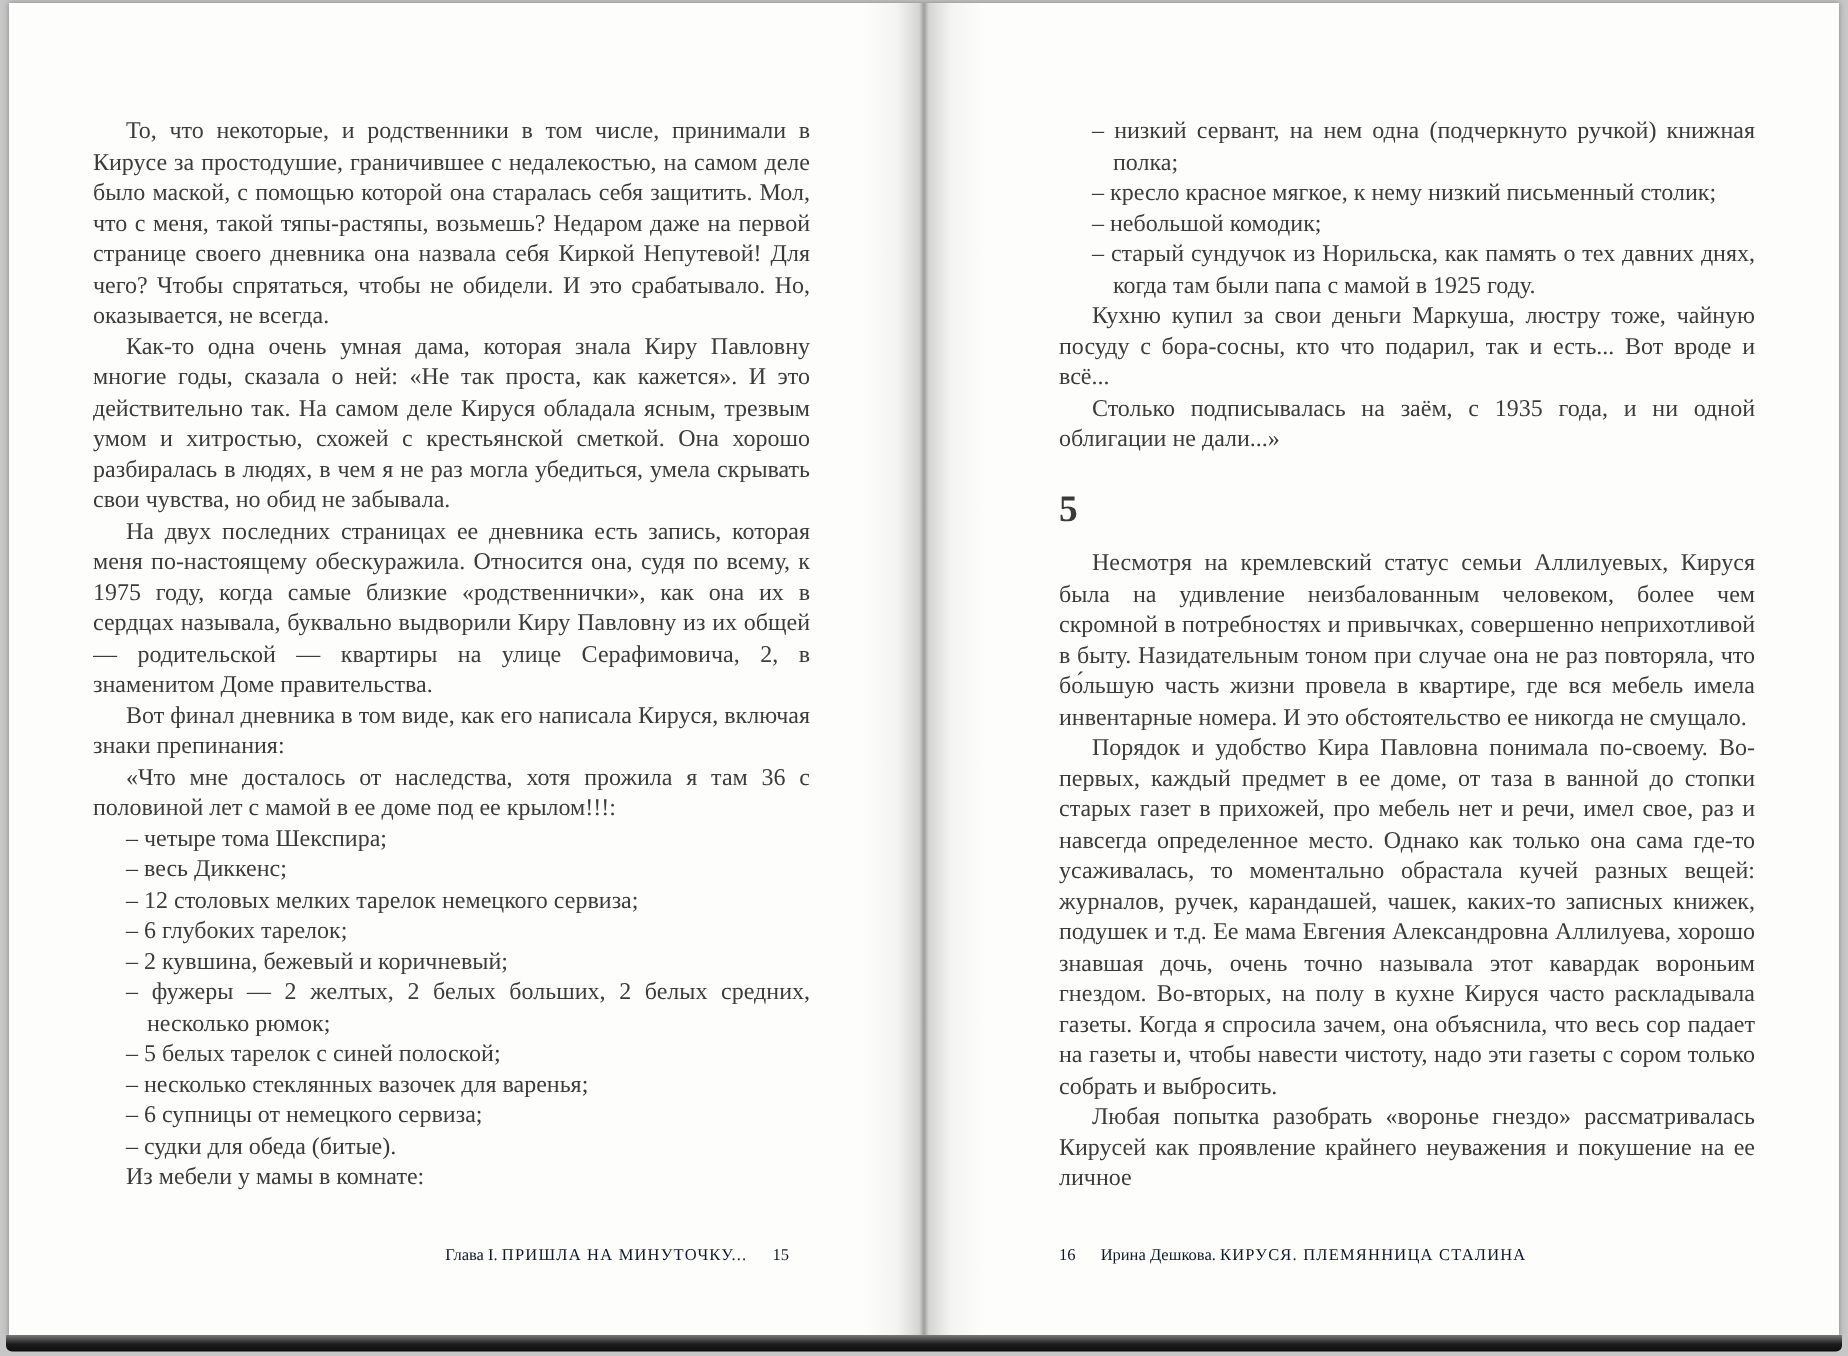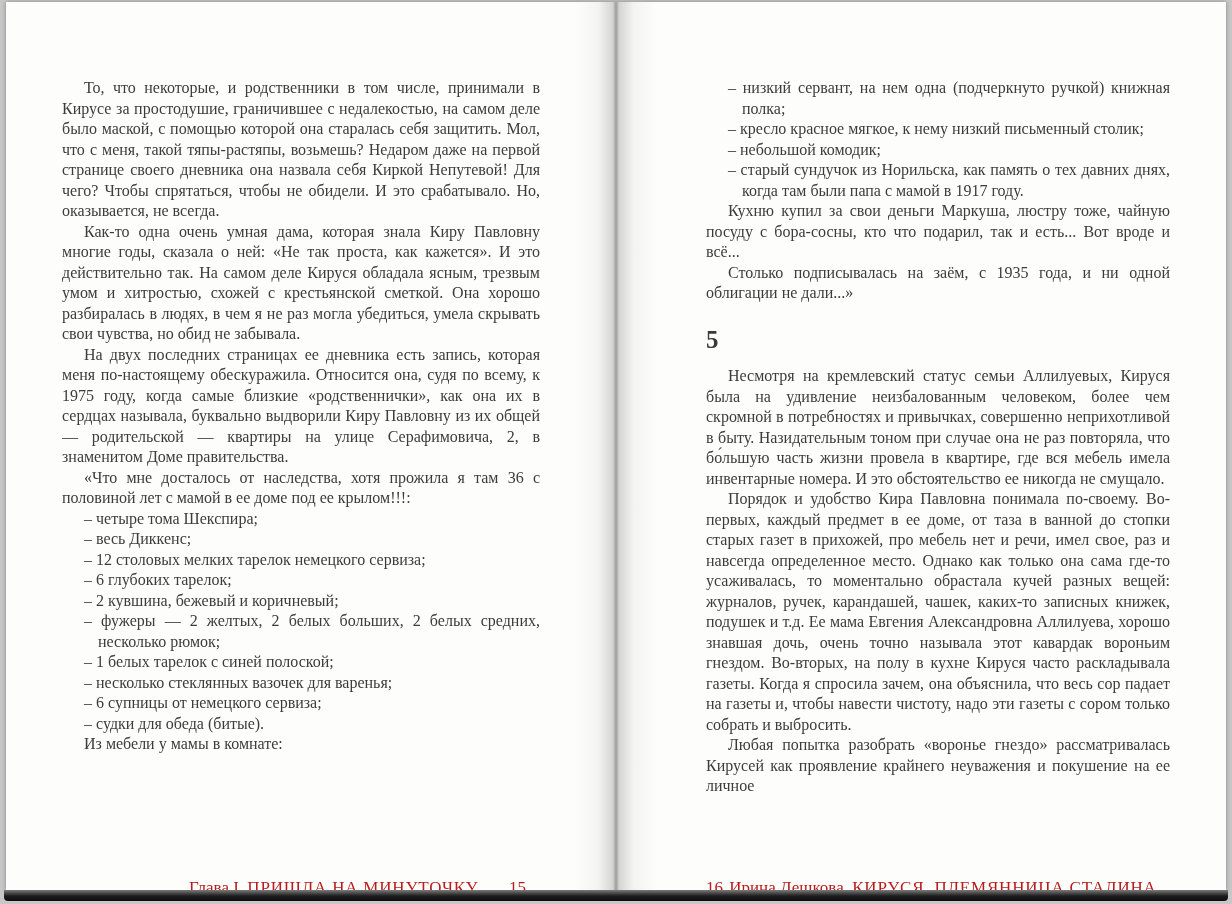--- a/index.html
+++ b/index.html
@@ -44,31 +44,31 @@
     margin: 26px 0 16px 0;
     font-size: 25px;
     font-weight: 700;
     color: #3a3a3a;
     text-indent: 0;
     text-align: left;
   }
 
   .footer {
     position: absolute;
-    top: 876px;
-    font-size: 17px;
-    color: #b91c1c;
+    top: 829px;
+    font-size: 11px;
+    color: #0f172a;
     white-space: nowrap;
   }
   .page-left  .footer { left: 56px; width: 478px; text-align: right; box-sizing: border-box; padding-right: 14px; }
   .page-right .footer { left: 90px; width: 464px; text-align: left; }
 
   .caps { letter-spacing: 0.8px; }
   .page-left  .folio { margin-left: 14px; }
-  .page-right .folio { margin-right: 2px; text-align: right; }
+  .page-right .folio { margin-right: 14px; text-align: right; }
 
   .gutter {
     position: absolute;
     left: 570px; top: 0;
     width: 80px; height: 888px;
     pointer-events: none;
     background: linear-gradient(to right,
       rgba(0,0,0,0) 0%,
       rgba(0,0,0,0.04) 28%,
       rgba(0,0,0,0.16) 46%,
@@ -89,47 +89,48 @@
 <body>
 
 <div class="spread">
   <div class="book">
 
     <div class="page page-left">
       <div class="text-col">
         <p class="para">То, что некоторые, и родственники в том числе, принимали в Кирусе за простодушие, граничившее с недалекостью, на самом деле было маской, с помощью которой она старалась себя защитить. Мол, что с меня, такой тяпы-растяпы, возьмешь? Недаром даже на первой странице своего дневника она назвала себя Киркой Непутевой! Для чего? Чтобы спрятаться, чтобы не обидели. И это срабатывало. Но, оказывается, не всегда.</p>
         <p class="para">Как-то одна очень умная дама, которая знала Киру Павловну многие годы, сказала о ней: «Не так проста, как кажется». И это действительно так. На самом деле Кируся обладала ясным, трезвым умом и хитростью, схожей с крестьянской сметкой. Она хорошо разбиралась в людях, в чем я не раз могла убедиться, умела скрывать свои чувства, но обид не забывала.</p>
         <p class="para">На двух последних страницах ее дневника есть запись, которая меня по-настоящему обескуражила. Относится она, судя по всему, к 1975 году, когда самые близкие «родственнички», как она их в сердцах называла, буквально выдворили Киру Павловну из их общей — родительской — квартиры на улице Серафимовича, 2, в знаменитом Доме правительства.</p>
+        <p class="para">Вот финал дневника в том виде, как его написала Кируся, включая знаки препинания:</p>
         <p class="para">«Что мне досталось от наследства, хотя прожила я там 36 с половиной лет с мамой в ее доме под ее крылом!!!:</p>
         <div class="item">– четыре тома Шекспира;</div>
         <div class="item">– весь Диккенс;</div>
         <div class="item">– 12 столовых мелких тарелок немецкого сервиза;</div>
         <div class="item">– 6 глубоких тарелок;</div>
         <div class="item">– 2 кувшина, бежевый и коричневый;</div>
         <div class="item">– фужеры — 2 желтых, 2 белых больших, 2 белых средних, несколько рюмок;</div>
-        <div class="item">– 1 белых тарелок с синей полоской;</div>
+        <div class="item">– 5 белых тарелок с синей полоской;</div>
         <div class="item">– несколько стеклянных вазочек для варенья;</div>
         <div class="item">– 6 супницы от немецкого сервиза;</div>
         <div class="item">– судки для обеда (битые).</div>
         <p class="para">Из мебели у мамы в комнате:</p>
 
       </div>
       <div class="footer">
         <span>Глава I.</span>
         <span class="caps">ПРИШЛА НА МИНУТОЧКУ...</span>
         <span class="folio">15</span>
       </div>
     </div>
 
     <div class="page page-right">
       <div class="text-col">
         <div class="item">– низкий сервант, на нем одна (подчеркнуто ручкой) книжная полка;</div>
         <div class="item">– кресло красное мягкое, к нему низкий письменный столик;</div>
         <div class="item">– небольшой комодик;</div>
-        <div class="item">– старый сундучок из Норильска, как память о тех давних днях, когда там были папа с мамой в 1917 году.</div>
+        <div class="item">– старый сундучок из Норильска, как память о тех давних днях, когда там были папа с мамой в 1925 году.</div>
         <p class="para">Кухню купил за свои деньги Маркуша, люстру тоже, чайную посуду с бора-сосны, кто что подарил, так и есть... Вот вроде и всё...</p>
         <p class="para">Столько подписывалась на заём, с 1935 года, и ни одной облигации не дали...»</p>
         <h2 class="section-number">5</h2>
         <p class="para">Несмотря на кремлевский статус семьи Аллилуевых, Кируся была на удивление неизбалованным человеком, более чем скромной в потребностях и привычках, совершенно неприхотливой в быту. Назидательным тоном при случае она не раз повторяла, что бо́льшую часть жизни провела в квартире, где вся мебель имела инвентарные номера. И это обстоятельство ее никогда не смущало.</p>
         <p class="para">Порядок и удобство Кира Павловна понимала по-своему. Во-первых, каждый предмет в ее доме, от таза в ванной до стопки старых газет в прихожей, про мебель нет и речи, имел свое, раз и навсегда определенное место. Однако как только она сама где-то усаживалась, то моментально обрастала кучей разных вещей: журналов, ручек, карандашей, чашек, каких-то записных книжек, подушек и т.д. Ее мама Евгения Александровна Аллилуева, хорошо знавшая дочь, очень точно называла этот кавардак вороньим гнездом. Во-вторых, на полу в кухне Кируся часто раскладывала газеты. Когда я спросила зачем, она объяснила, что весь сор падает на газеты и, чтобы навести чистоту, надо эти газеты с сором только собрать и выбросить.</p>
         <p class="para">Любая попытка разобрать «воронье гнездо» рассматривалась Кирусей как проявление крайнего неуважения и покушение на ее личное</p>
       </div>
       <div class="footer">
         <span class="folio">16</span>
         <span>Ирина Дешкова.</span>

